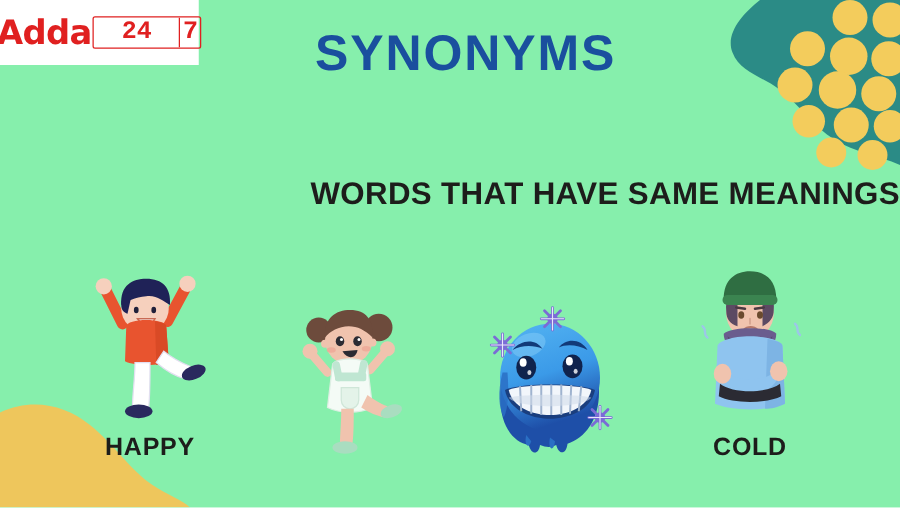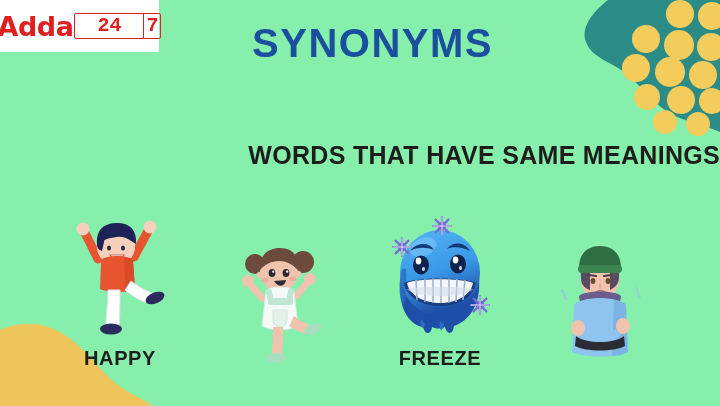--- a/index.html
+++ b/index.html
@@ -334,21 +334,20 @@
           <path d="M22,78 C34,75 76,75 88,78 C86,82 70,85 55,85 C40,85 24,82 22,78 Z" fill="#cfdaea" opacity="0.55"></path>
 
           <path d="M36,108 C34,116 38,120 40,113 Z" fill="#2a6fc4"></path>
           <path d="M55,110 C53,120 58,122 59,113 Z" fill="#2a6fc4"></path>
 
           <use href="#flake" x="57" y="15"></use>
           <use href="#flake" x="17" y="36"></use>
           <use href="#flake" x="95" y="94"></use>
         </svg>
       </div>
-      <div class="card-label">FREEZE</div>
     </div>
 
     <div class="card">
       <div class="art">
         <svg width="104" height="128" viewBox="0 0 104 128" xmlns="http://www.w3.org/2000/svg">
 
           <ellipse cx="52" cy="40" rx="19" ry="20" fill="#f0c3ae"></ellipse>
 
           <path d="M33,38 C32,28 36,22 42,20 L42,50 C36,48 33,44 33,38 Z" fill="#5c4a63"></path>
           <path d="M71,37 C72,28 68,22 62,20 L62,50 C68,47 71,43 71,37 Z" fill="#5c4a63"></path>
@@ -377,16 +376,17 @@
           <path d="M28,82 C36,96 68,96 76,82 C76,96 66,104 52,104 C38,104 28,96 28,82 Z" fill="#8fc4ef"></path>
           <path d="M28,96 C38,104 66,104 76,96 L77,106 C66,112 38,112 27,106 Z" fill="#2b2b33"></path>
 
           <ellipse cx="30" cy="88" rx="7" ry="8" fill="#f0c3ae"></ellipse>
           <ellipse cx="75" cy="86" rx="7" ry="8" fill="#f0c3ae"></ellipse>
 
           <path d="M14,50 C18,53 14,56 18,59" stroke="#9cc7e8" stroke-width="1.8" fill="none" stroke-linecap="round"></path>
           <path d="M88,48 C92,51 88,54 92,57" stroke="#9cc7e8" stroke-width="1.8" fill="none" stroke-linecap="round"></path>
         </svg>
       </div>
+      <div class="card-label">COLD</div>
     </div>
 
   </div>
 </div>
 
 </body></html>

